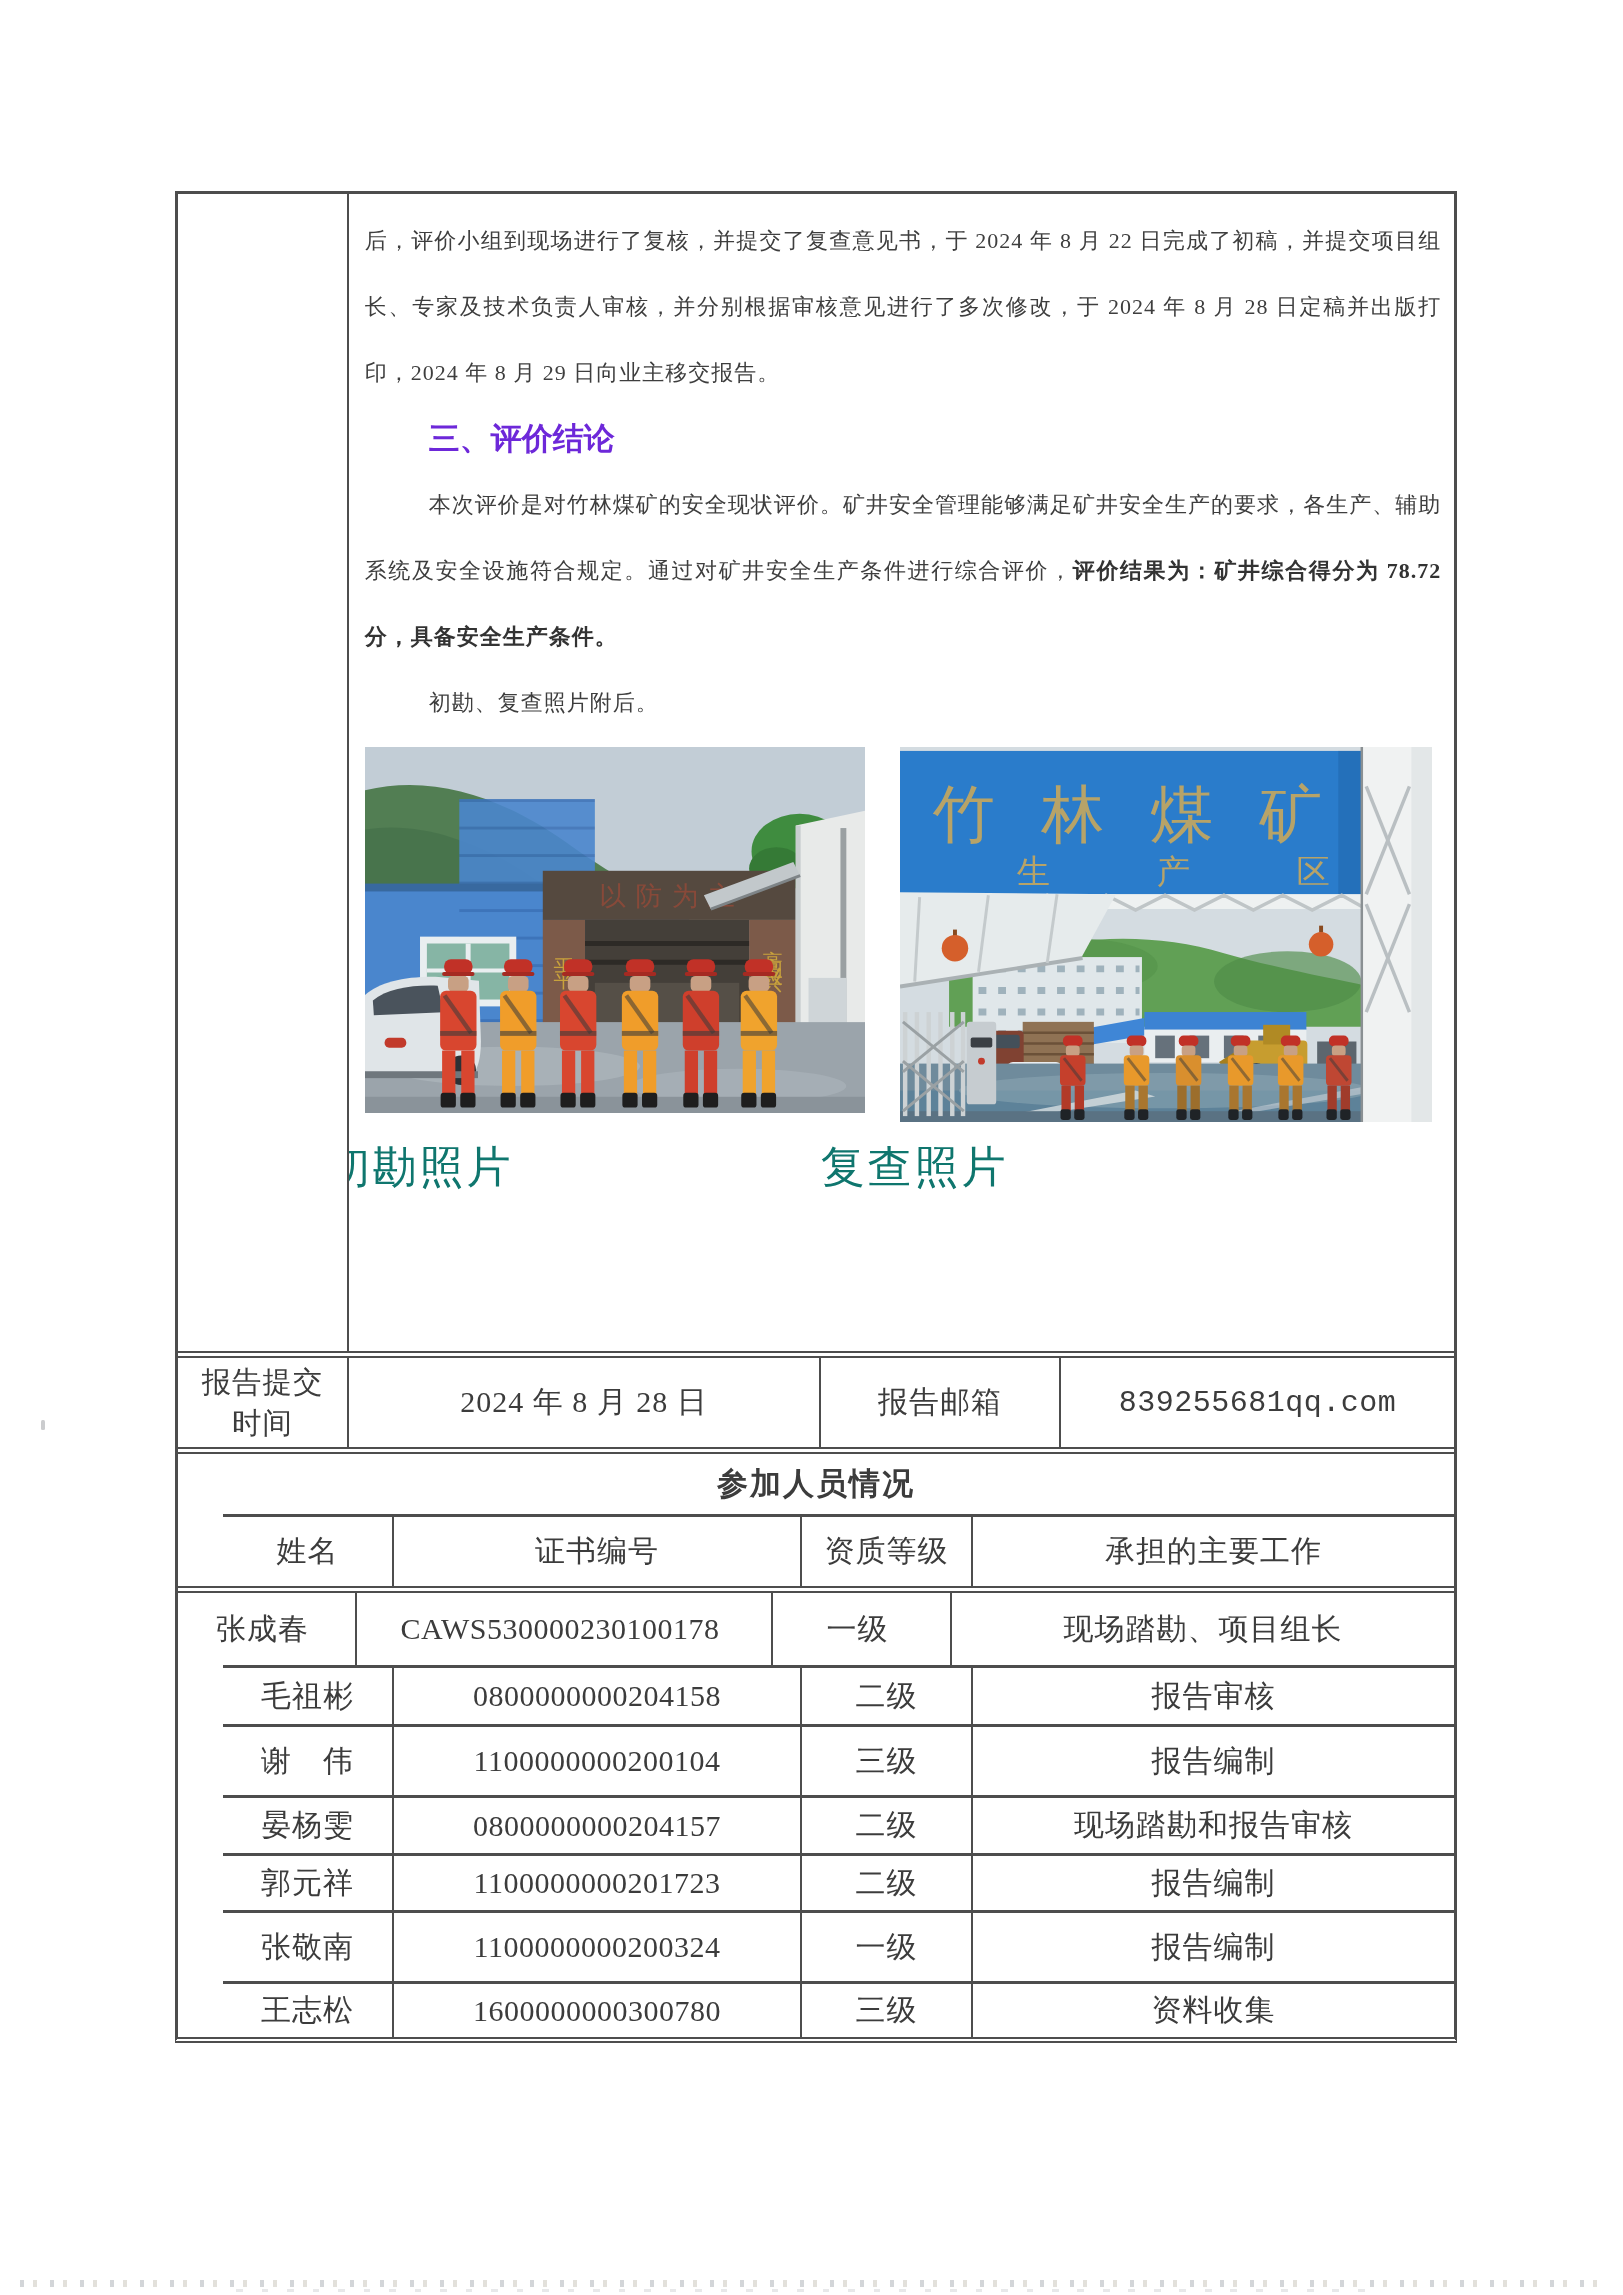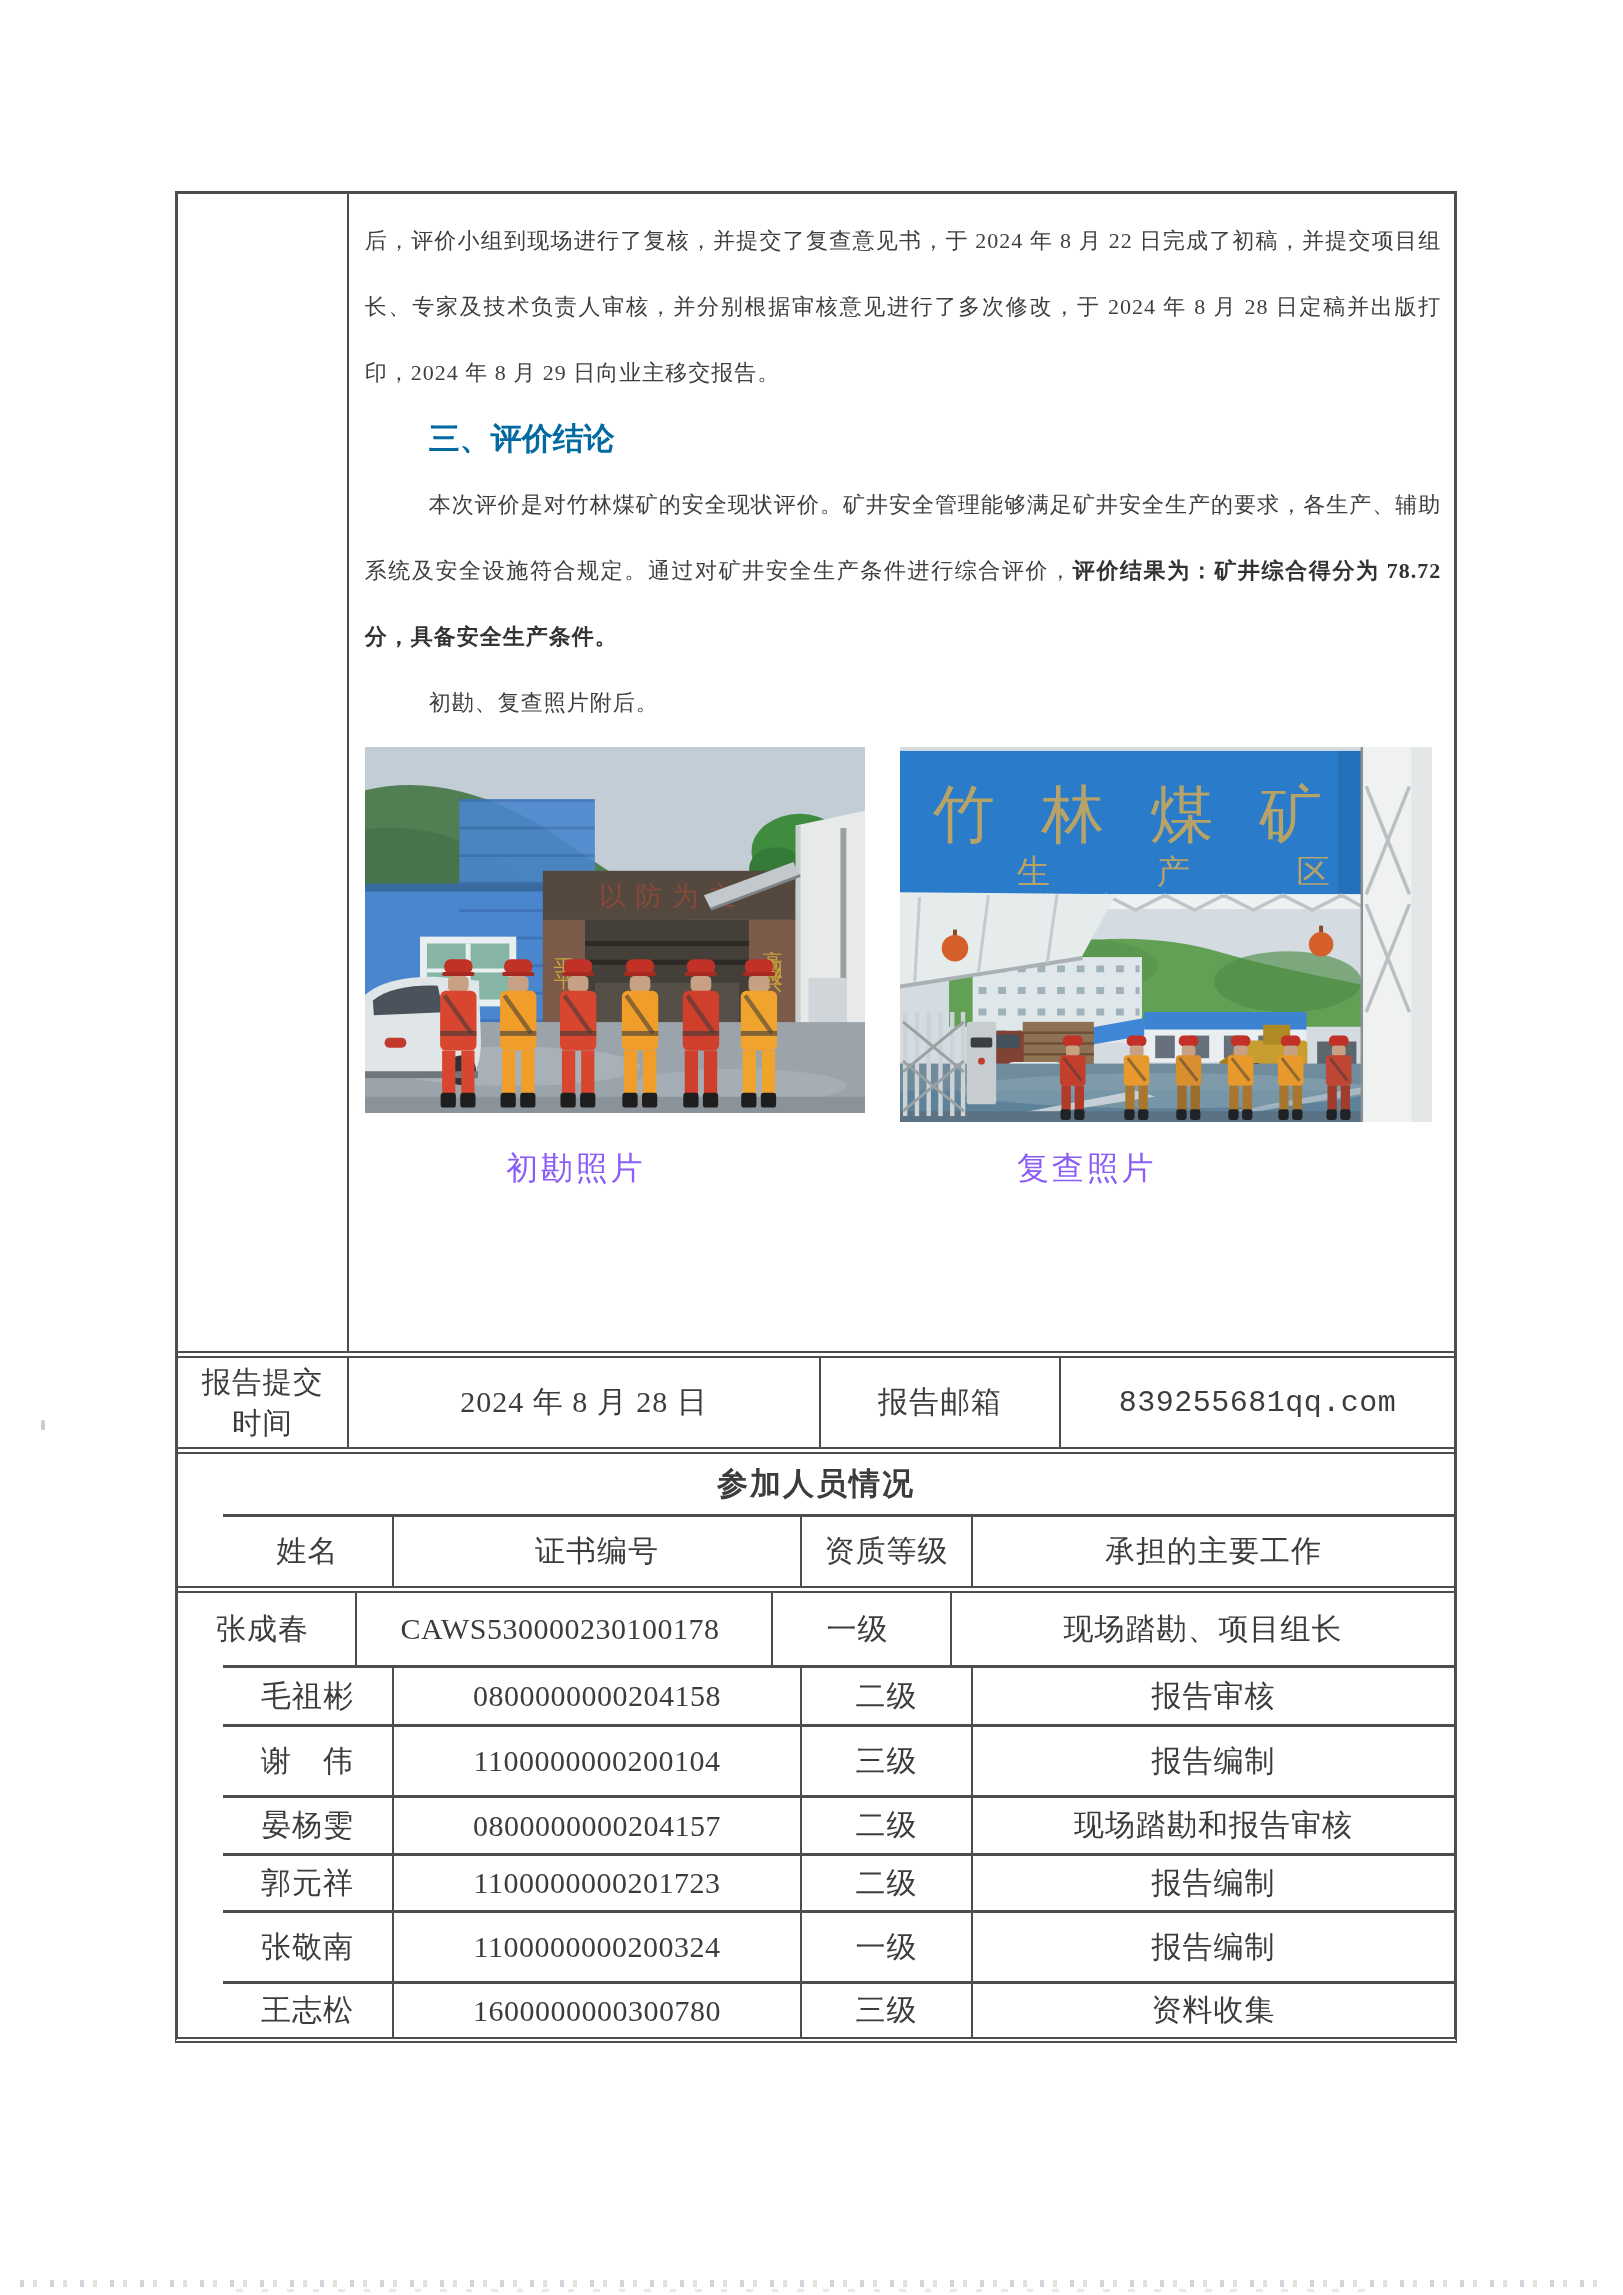--- a/index.html
+++ b/index.html
@@ -22,30 +22,30 @@
   .hdouble{border-top:7.4px double #4d4d4d;}
 
   
   .rowA{height:1157px;}
   .colLabel{width:169px;flex:0 0 169px;}
   .rowA-content{flex:1;padding:13.7px 12.8px 0 15.7px;overflow:hidden;}
 
   p.doc{margin:0;font-size:22px;line-height:66px;text-align:justify;letter-spacing:1px;color:#3e3e3e;}
   p.doc.indent{text-indent:64px;}
   p.doc .bold,b{font-weight:700;color:#333;}
-  p.heading{margin:0;font-size:31px;line-height:66px;font-weight:700;text-indent:64px;color:#0369a1;}
+  p.heading{margin:0;font-size:31px;line-height:66px;font-weight:700;text-indent:64px;color:#6d28d9;}
 
   .photo-row{display:flex;gap:35px;margin-top:11.8px;align-items:flex-start;}
   .photo{position:relative;overflow:hidden;background:#86efac;}
   .photo1{width:500px;height:366px;}
   .photo2{width:532px;height:375px;}
   .photo svg{display:block;width:100%;height:100%;}
 
   .caption-row{display:flex;gap:35px;margin-top:23.6px;}
-  .caption{font-size:32px;letter-spacing:2.9px;text-align:center;color:#8b5cf6;line-height:44px;}
+  .caption{font-size:44px;letter-spacing:2.9px;color:#0f766e;line-height:44px;}
   .cap1{width:500px;transform:translateX(-39px);}
   .cap2{width:532px;transform:translateX(-79px);}
 
   
   .rowB{height:96px;}
   .rowB .c-date{flex:0 0 472px;}
   .rowB .c-maillabel{flex:0 0 240px;}
   .rowB .c-mail{flex:1;font-family:"Liberation Mono","DejaVu Sans Mono",monospace;letter-spacing:0.5px;}
   .rowB .colLabel{font-size:29.4px;line-height:41px;padding:0 16.7px;}
 

